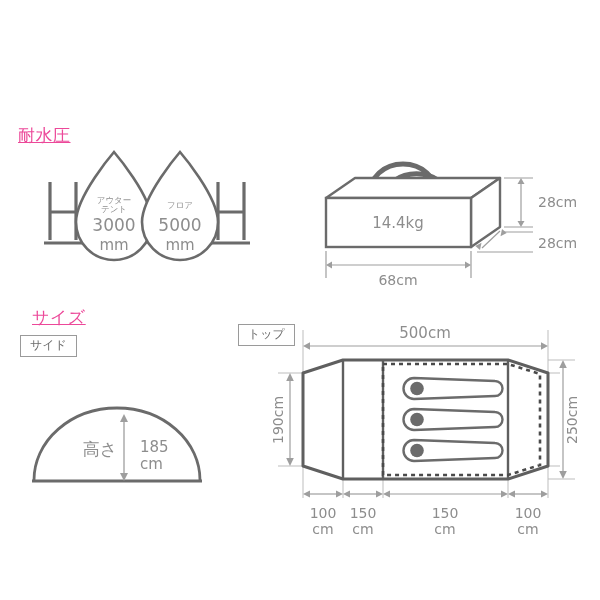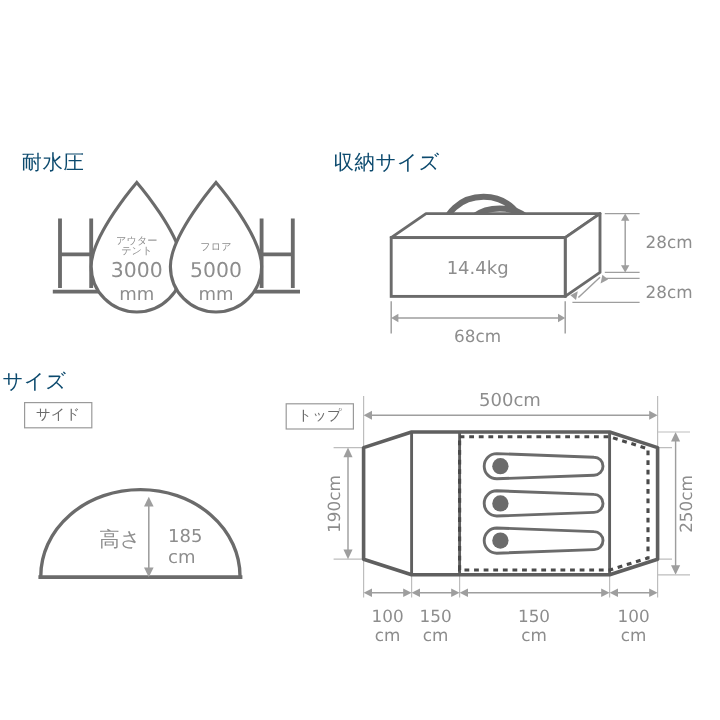--- a/index.html
+++ b/index.html
@@ -16,54 +16,54 @@
   }
   .canvas {
     position: absolute;
     inset: 0;
     width: 600px;
     height: 600px;
   }
   .section-title {
     position: absolute;
     font-size: 17px;
-    color: #0c4a6e;
+    color: #ec4899;
     letter-spacing: 0.5px;
     white-space: nowrap;
+    text-decoration: underline;
   }
   #title-water { left: 18px; top: 124px; }
   #title-storage { left: 278px; top: 124px; }
-  #title-size { left: 2px; top: 306px; }
+  #title-size { left: 32px; top: 306px; }
 
   .tag-box {
     position: absolute;
     border: 1px solid #9a9a9a;
     color: #6b6b6b;
     font-size: 12px;
     padding: 3px 9px 4px 9px;
     white-space: nowrap;
     background: #fff;
     line-height: 1.1;
   }
   #tag-side { left: 20px; top: 335px; }
-  #tag-top { left: 238px; top: 336px; }
+  #tag-top { left: 238px; top: 324px; }
 
   svg { display: block; }
   .lbl {
     fill: #8d8d8d;
     font-family: "DejaVu Sans", "Liberation Sans", sans-serif;
   }
 </style>
 </head>
 <body>
 
 <div class="canvas">
 
   <div class="section-title" id="title-water">耐水圧</div>
-  <div class="section-title" id="title-storage">収納サイズ</div>
   <div class="section-title" id="title-size">サイズ</div>
 
   <div class="tag-box" id="tag-side">サイド</div>
   <div class="tag-box" id="tag-top">トップ</div>
 
   <svg class="canvas" width="600" height="600" viewBox="0 0 600 600">
 
     <g>
 
       <g>

